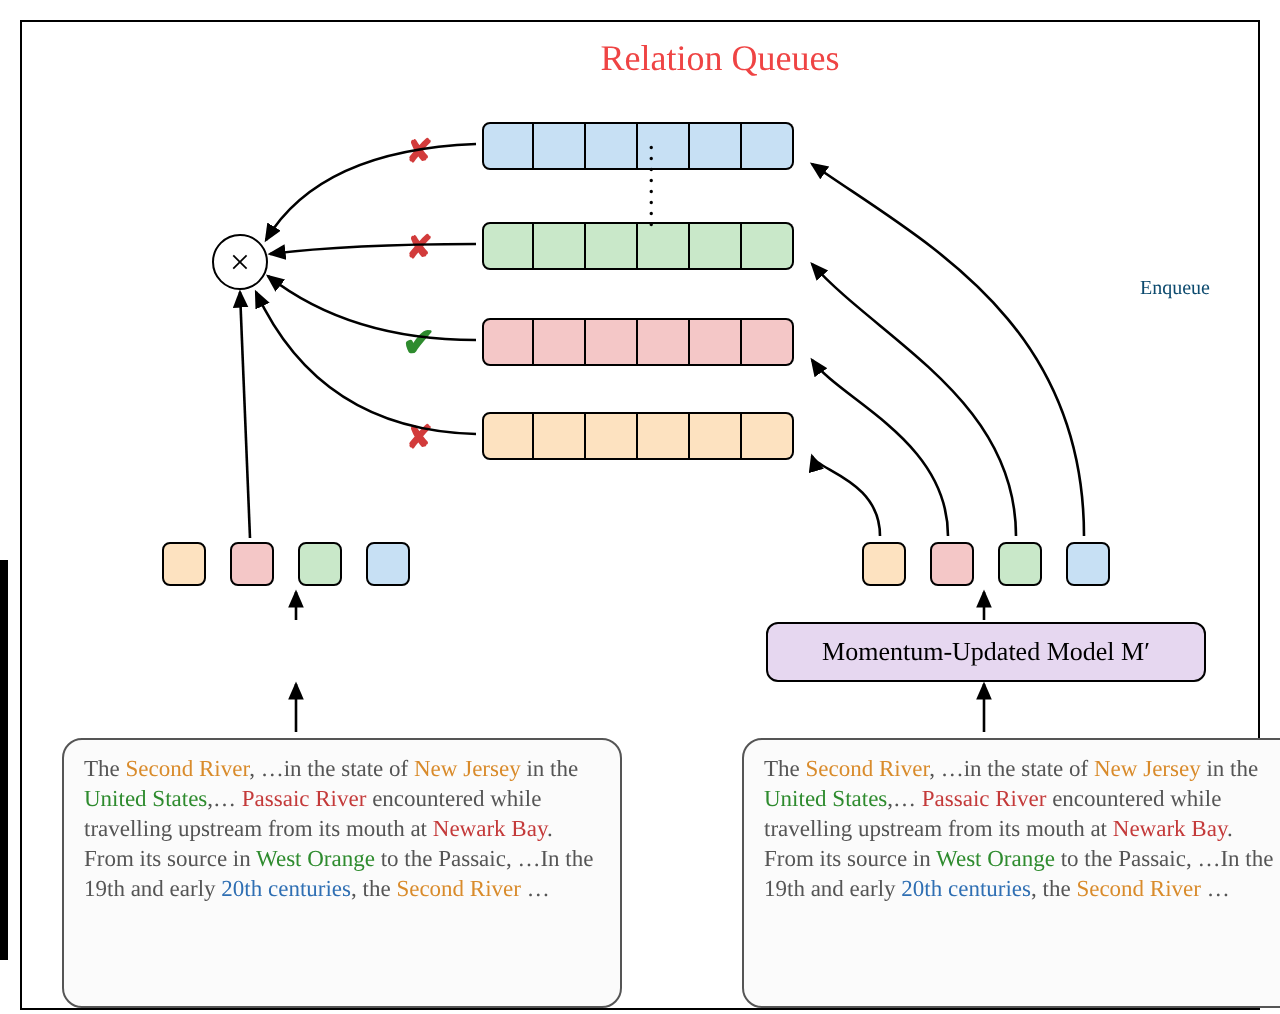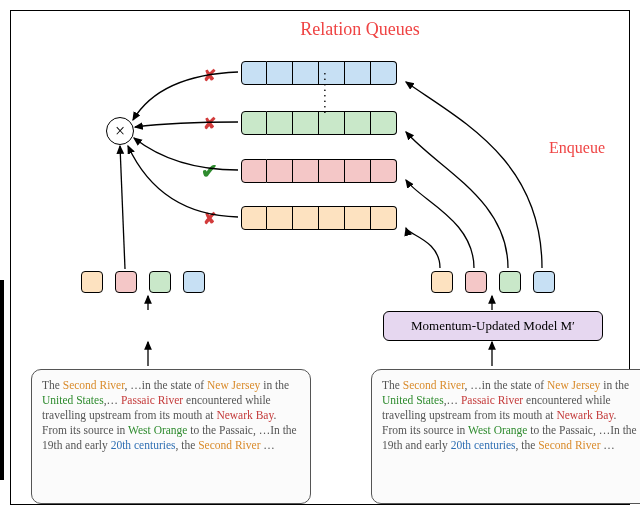--- a/index.html
+++ b/index.html
@@ -26,22 +26,22 @@
     font-size: 18px;
     color: #ef4444;
     background: #fff;
     padding: 0 6px;
     margin-left: 40px;
   }
   .enqueue-label {
     position: absolute;
     right: 24px;
     top: 128px;
-    font-size: 16px;
-    color: #ef4444;
+    font-size: 10px;
+    color: #0c4a6e;
   }
   
   .queue {
     position: absolute;
     display: flex;
   }
   .queue .cell {
     width: 26px;
     height: 24px;
     border: 1.5px solid #000;

